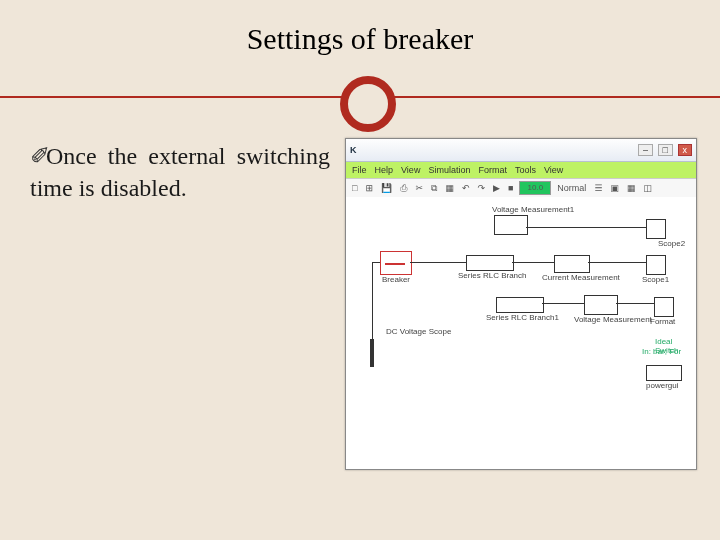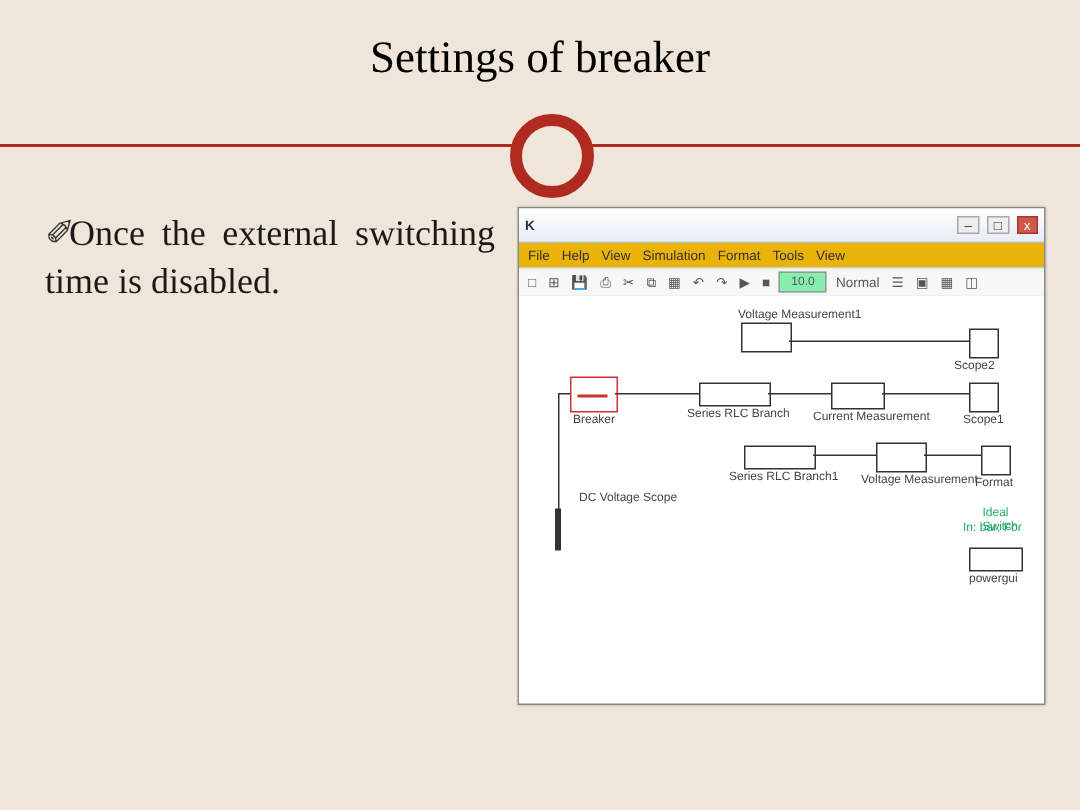--- a/index.html
+++ b/index.html
@@ -8,24 +8,24 @@
   .rule{position:absolute;top:96px;left:0;width:720px;height:2px;background:#b02a1f;}
   .ring{position:absolute;top:76px;left:340px;width:40px;height:40px;border:8px solid #b02a1f;border-radius:50%;background:#efe6d9;}
   .body-left{position:absolute;top:140px;left:30px;width:300px;font-size:24px;color:#1a1a1a;line-height:1.35;}
   .body-left p{margin:0 0 8px 0;text-align:justify;text-justify:inter-word;}
   .bullet{display:inline-block;width:16px;font-family:"Segoe UI Symbol","Arial",sans-serif;color:#333;}
   .screenshot{position:absolute;top:138px;left:345px;width:350px;height:330px;background:#fff;border:1px solid #888;box-shadow:0 0 2px rgba(0,0,0,.3);font-family:Tahoma,Arial,sans-serif;font-size:9px;color:#333;}
   .tb{height:22px;background:linear-gradient(#fefefe,#e7ecf4);border-bottom:1px solid #b8c1d0;display:flex;align-items:center;padding:0 4px;justify-content:space-between;}
   .tb .ttl{font-weight:bold;color:#234;}
   .tb .winbtns span{display:inline-block;margin-left:2px;padding:0 4px;border:1px solid #aaa;background:#eee;font-size:9px;}
   .tb .winbtns .close{background:#d05a4a;color:#fff;border-color:#a33;}
-  .menu{height:16px;background:#eab308;border-bottom:1px solid #ccc;display:flex;gap:8px;padding:0 6px;align-items:center;color:#333;}
+  .menu{height:16px;background:#bef264;border-bottom:1px solid #ccc;display:flex;gap:8px;padding:0 6px;align-items:center;color:#333;}
   .tool{height:18px;background:#f7f7f7;border-bottom:1px solid #ccc;display:flex;gap:4px;padding:0 4px;align-items:center;}
   .tool span{display:inline-block;padding:0 2px;color:#555;}
-  .tool .ip{width:26px;height:12px;border:1px solid #999;background:#86efac;text-align:center;font-size:8px;line-height:12px;}
+  .tool .ip{width:26px;height:12px;border:1px solid #999;background:#22c55e;text-align:center;font-size:8px;line-height:12px;}
   .canvas{position:absolute;top:58px;left:0;right:0;bottom:16px;background:#fff;}
   .lbl{position:absolute;font-size:8px;color:#444;}
   .ln{position:absolute;background:#333;}
   .blk{position:absolute;border:1px solid #333;background:#fff;}
   .sel{border:1px solid #c33;}
   .pv{position:absolute;border:1px solid #c33;width:18px;height:0;border-top:1px solid #c33;}
   .status{position:absolute;left:0;right:0;bottom:0;height:16px;background:#f1f1f1;border-top:1px solid #ccc;display:flex;align-items:center;padding:0 6px;justify-content:space-between;color:#555;}
   .status .grp{display:flex;gap:26px;}
 </style>
 </head>
@@ -75,21 +75,21 @@
       <span>☰</span>
       <span>▣</span>
       <span>▦</span>
       <span>◫</span>
     </div>
 
     <div class="canvas">
       <div class="blk" style="top:18px;left:148px;width:32px;height:18px"></div>
       <div class="lbl" style="top:8px;left:146px">Voltage Measurement1</div>
       <div class="blk" style="top:22px;left:300px;width:18px;height:18px"></div>
-      <div class="lbl" style="top:42px;left:290px">Scope2</div>
+      <div class="lbl" style="top:42px;left:312px">Scope2</div>
 
       <div class="blk sel" style="top:54px;left:34px;width:30px;height:22px">
         <div class="pv" style="top:11px;left:4px"></div>
       </div>
       <div class="lbl" style="top:78px;left:36px">Breaker</div>
 
       <div class="blk" style="top:58px;left:120px;width:46px;height:14px"></div>
       <div class="lbl" style="top:74px;left:112px">Series RLC Branch</div>
 
       <div class="blk" style="top:58px;left:208px;width:34px;height:16px"></div>

